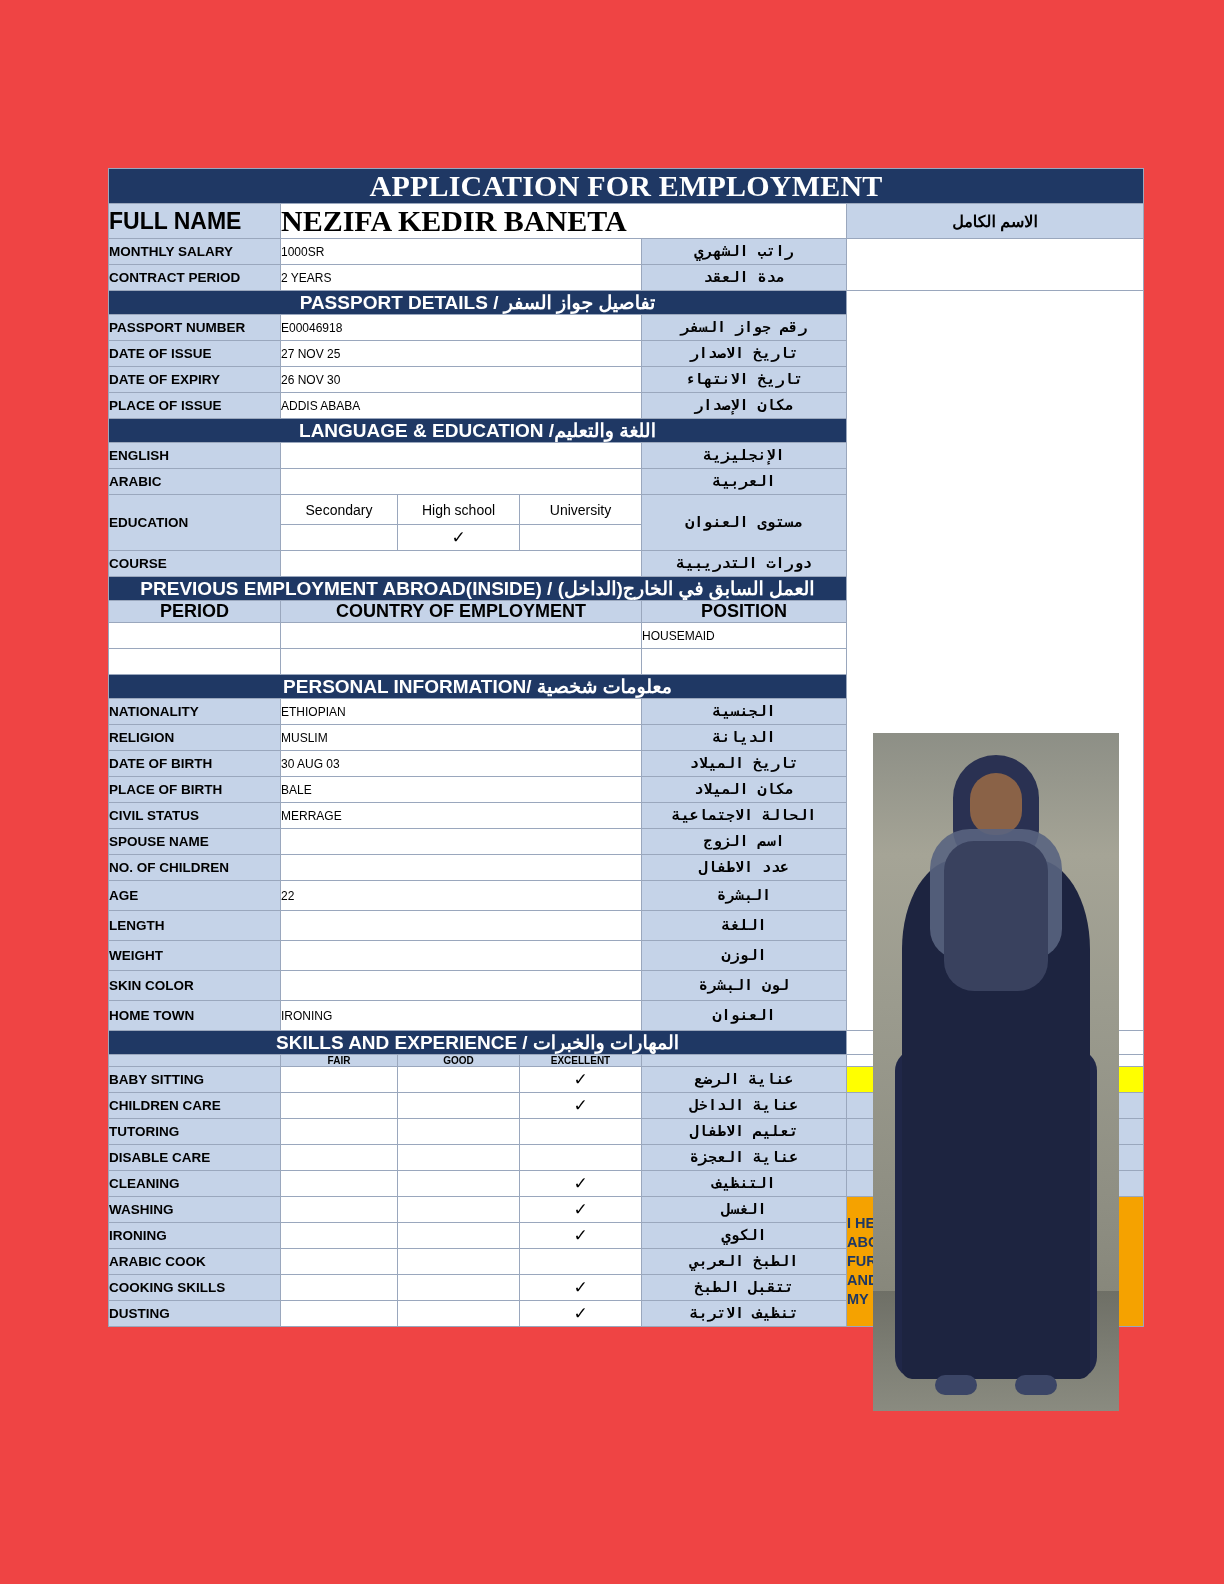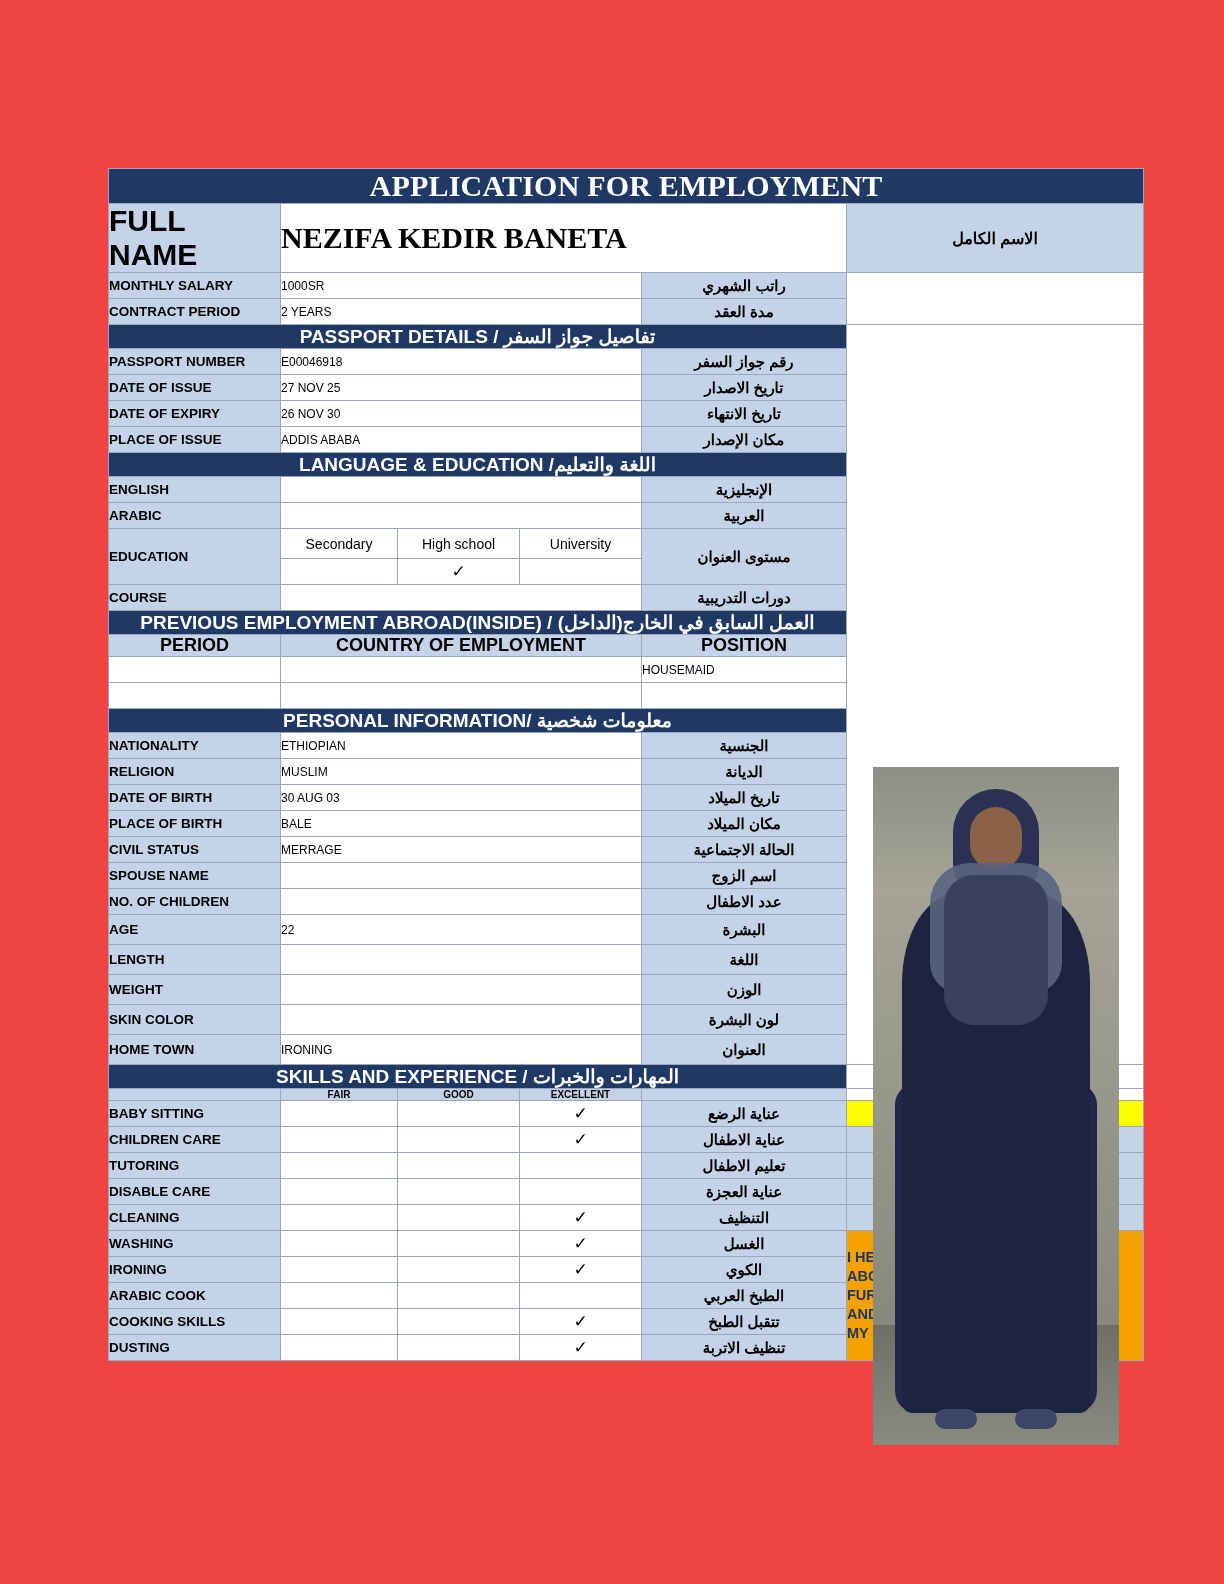--- a/index.html
+++ b/index.html
@@ -52,21 +52,21 @@
     background: #c5d3e8;
     font-weight: bold;
     font-size: 13.5px;
     padding: 4px 0 4px 9px;
     color: #000;
     white-space: nowrap;
   }
   .lbl-big {
     background: #c5d3e8;
     font-weight: bold;
-    font-size: 30px;
+    font-size: 23px;
     padding: 6px 0 7px 12px;
     color: #000;
   }
   .val {
     background: #ffffff;
     font-size: 12px;
     padding: 4px 0;
     color: #000;
   }
   .val-name {
@@ -78,20 +78,21 @@
     color: #000;
   }
   .ar {
     background: #c5d3e8;
     text-align: center;
     font-weight: bold;
     font-size: 15px;
     direction: rtl;
     padding: 4px 6px;
     color: #000;
+    font-family: Liberation Mono, monospace;
   }
   .ar-name {
     background: #c5d3e8;
     text-align: center;
     font-weight: bold;
     font-size: 16px;
     direction: rtl;
     padding: 4px 6px;
     color: #000;
   }
@@ -469,21 +470,21 @@
         <td class="tick">✓</td>
         <td class="ar">عناية الرضع</td>
         <td class="side-yellow"></td>
       </tr>
 
       <tr class="row-h-sm">
         <td class="lbl">CHILDREN CARE</td>
         <td class="tick"></td>
         <td class="tick"></td>
         <td class="tick">✓</td>
-        <td class="ar">عناية الاطفال</td>
+        <td class="ar">عناية الداخل</td>
         <td class="side-blue">APPLICANT CONTACT NO.</td>
       </tr>
 
       <tr class="row-h-sm">
         <td class="lbl">TUTORING</td>
         <td class="tick"></td>
         <td class="tick"></td>
         <td class="tick"></td>
         <td class="ar">تعليم الاطفال</td>
         <td class="side-blue"></td>

